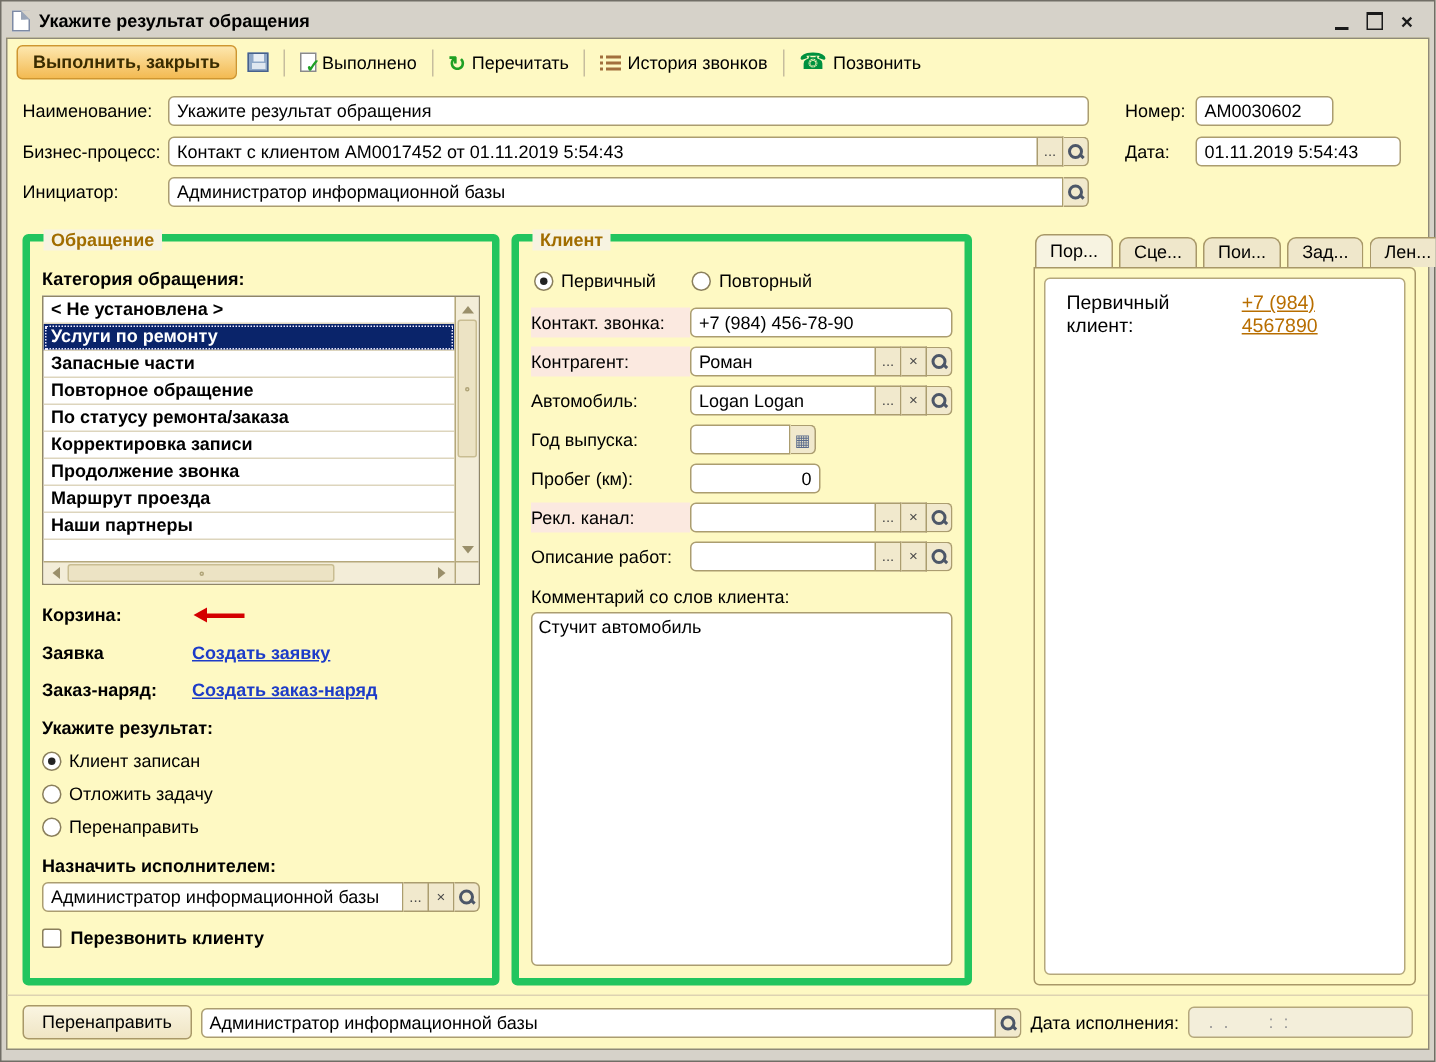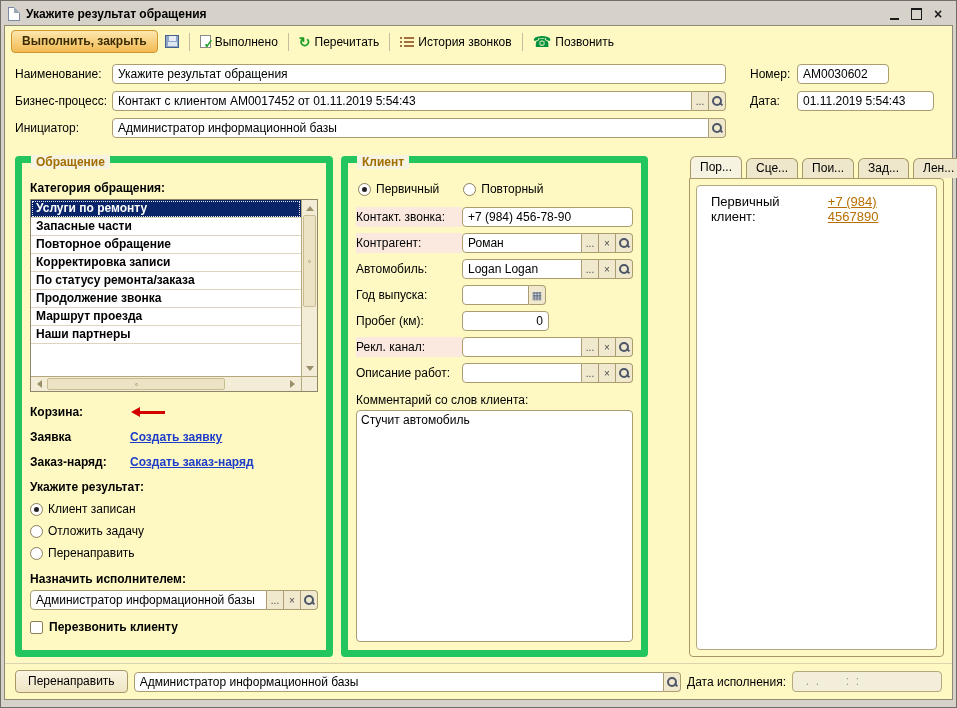--- a/index.html
+++ b/index.html
@@ -59,21 +59,21 @@
   .sq-btn.last { border-radius:0 4px 4px 0; }
   .tbox.with-btns { border-radius:4px 0 0 4px; }
   .lens { width:10px; height:10px; position:relative; display:inline-block; }
   .lens::before { content:""; position:absolute; left:0; top:0; width:6px; height:6px; border:2px solid #4c5668; border-radius:50%; }
   .lens::after { content:""; position:absolute; left:7px; top:7px; width:4px; height:2px; background:#4c5668; transform:rotate(45deg); }
   .num90 { width:92px; }
   .num135 { width:137px; }
 
   
   .main { flex:1; display:flex; gap:8px; padding:8px 8px 6px 10px; min-height:0; }
-  .fs { position:relative; border:7px solid #22c55e; border-radius:4px; }
+  .fs { position:relative; border:5px solid #22c55e; border-radius:4px; }
   .fs-legend { position:absolute; top:-8px; left:9px; background:#f7f3e1; padding:0 5px; color:#a16d00; font-weight:bold; }
   .fs-request { width:318px; flex:none; padding:16px 8px 8px 8px; }
   .fs-client  { width:307px; flex:none; padding:14px 8px 8px 8px; display:flex; flex-direction:column; }
 
   .bold-label { font-weight:bold; margin:2px 0 4px 0; }
 
   
   .listwrap { width:100%; height:193px; border:1px solid #8f8668; background:#fff; display:grid;
               grid-template-columns:1fr 16px; grid-template-rows:1fr 15px; margin-bottom:10px; }
   .list { overflow:hidden; }
@@ -229,25 +229,26 @@
     </div>
 
     <div class="main">
 
       <div class="fs fs-request">
         <span class="fs-legend">Обращение</span>
         <div class="bold-label">Категория обращения:</div>
 
         <div class="listwrap">
           <div class="list">
+            <div class="lrow">&lt; Не установлена &gt;</div>
             <div class="lrow sel">Услуги по ремонту</div>
             <div class="lrow">Запасные части</div>
             <div class="lrow">Повторное обращение</div>
+            <div class="lrow">По статусу ремонта/заказа</div>
             <div class="lrow">Корректировка записи</div>
-            <div class="lrow">По статусу ремонта/заказа</div>
             <div class="lrow">Продолжение звонка</div>
             <div class="lrow">Маршрут проезда</div>
             <div class="lrow">Наши партнеры</div>
             <div class="lrow partial"></div>
           </div>
           <div class="vscroll">
             <span class="sb-btn">
                 <span class="tri tri-up"></span>
               </span>
             <span class="vthumb">

